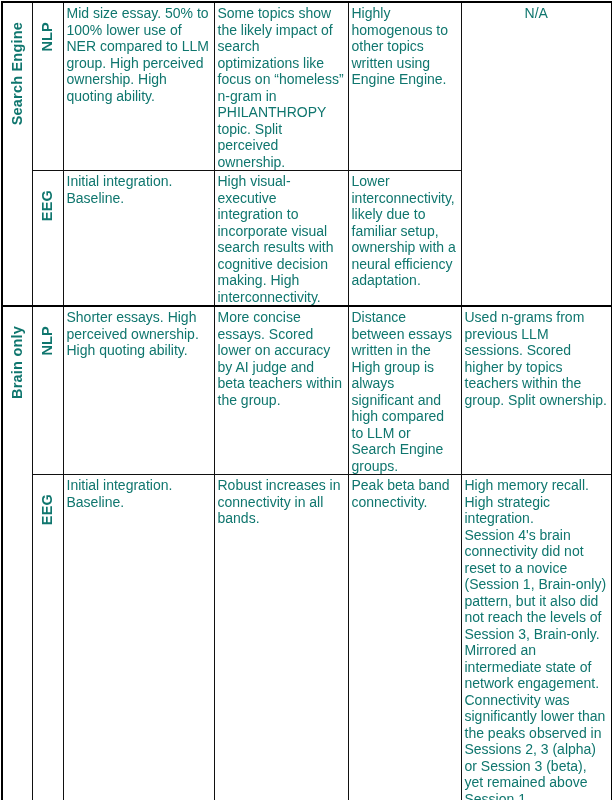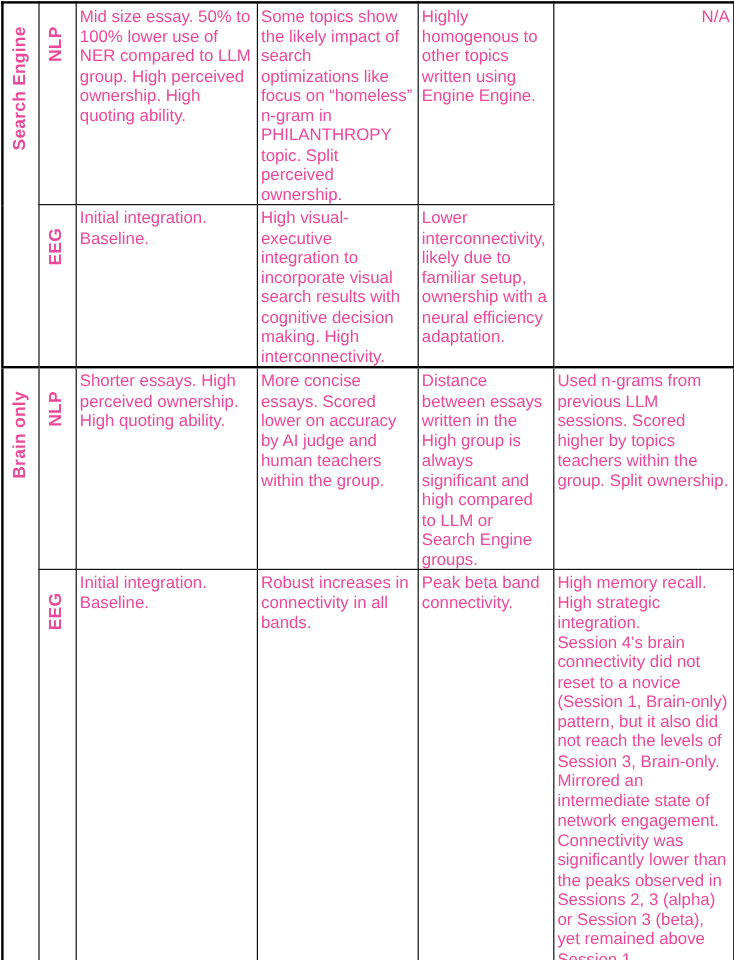--- a/index.html
+++ b/index.html
@@ -25,21 +25,21 @@
     table-layout: fixed;
     width: 610px;
     border: 2px solid #000;
   }
   table.comparison td {
     border: 1.5px solid #111;
     vertical-align: top;
     padding: 2px 3px 0 3px;
     font-size: 14px;
     line-height: 16.5px;
-    color: #ec4899;
+    color: #0f766e;
     overflow: hidden;
     white-space: pre-line;
   }
   
   td.group-cell, td.sub-cell {
     text-align: center;
     vertical-align: middle;
     padding: 0;
   }
   .vtext {
@@ -47,21 +47,21 @@
     writing-mode: vertical-rl;
     transform: rotate(180deg);
     font-weight: bold;
     font-size: 14.5px;
     line-height: 14.5px;
     white-space: nowrap;
     letter-spacing: 0.2px;
   }
   
   td.na-cell {
-    text-align: right;
+    text-align: center;
     vertical-align: middle;
     font-size: 14px;
   }
   
   tr.row-se-nlp    { height: 168px; }
   tr.row-se-eeg    { height: 127px; }
   tr.row-brain-nlp { height: 164px; }
   tr.row-brain-eeg { height: 331px; }
   
   tr.group-sep td { border-top-width: 2px; border-top-color: #000; }
@@ -104,21 +104,21 @@
       </tr>
 
       <tr class="row-brain-nlp group-sep">
         <td class="group-cell" rowspan="2">
           <span class="vtext">Brain only</span>
         </td>
         <td class="sub-cell">
           <span class="vtext">NLP</span>
         </td>
         <td>Shorter essays. High perceived ownership. High quoting ability.</td>
-        <td>More concise essays. Scored lower on accuracy by AI judge and human teachers within the group.</td>
+        <td>More concise essays. Scored lower on accuracy by AI judge and beta teachers within the group.</td>
         <td>Distance between essays written in the High group is always significant and high compared to LLM or Search Engine groups.</td>
         <td>Used n-grams from previous LLM sessions. Scored higher by topics teachers within the group. Split ownership.</td>
       </tr>
 
       <tr class="row-brain-eeg">
         <td class="sub-cell">
           <span class="vtext">EEG</span>
         </td>
         <td>Initial integration. Baseline.</td>
         <td>Robust increases in connectivity in all bands.</td>

